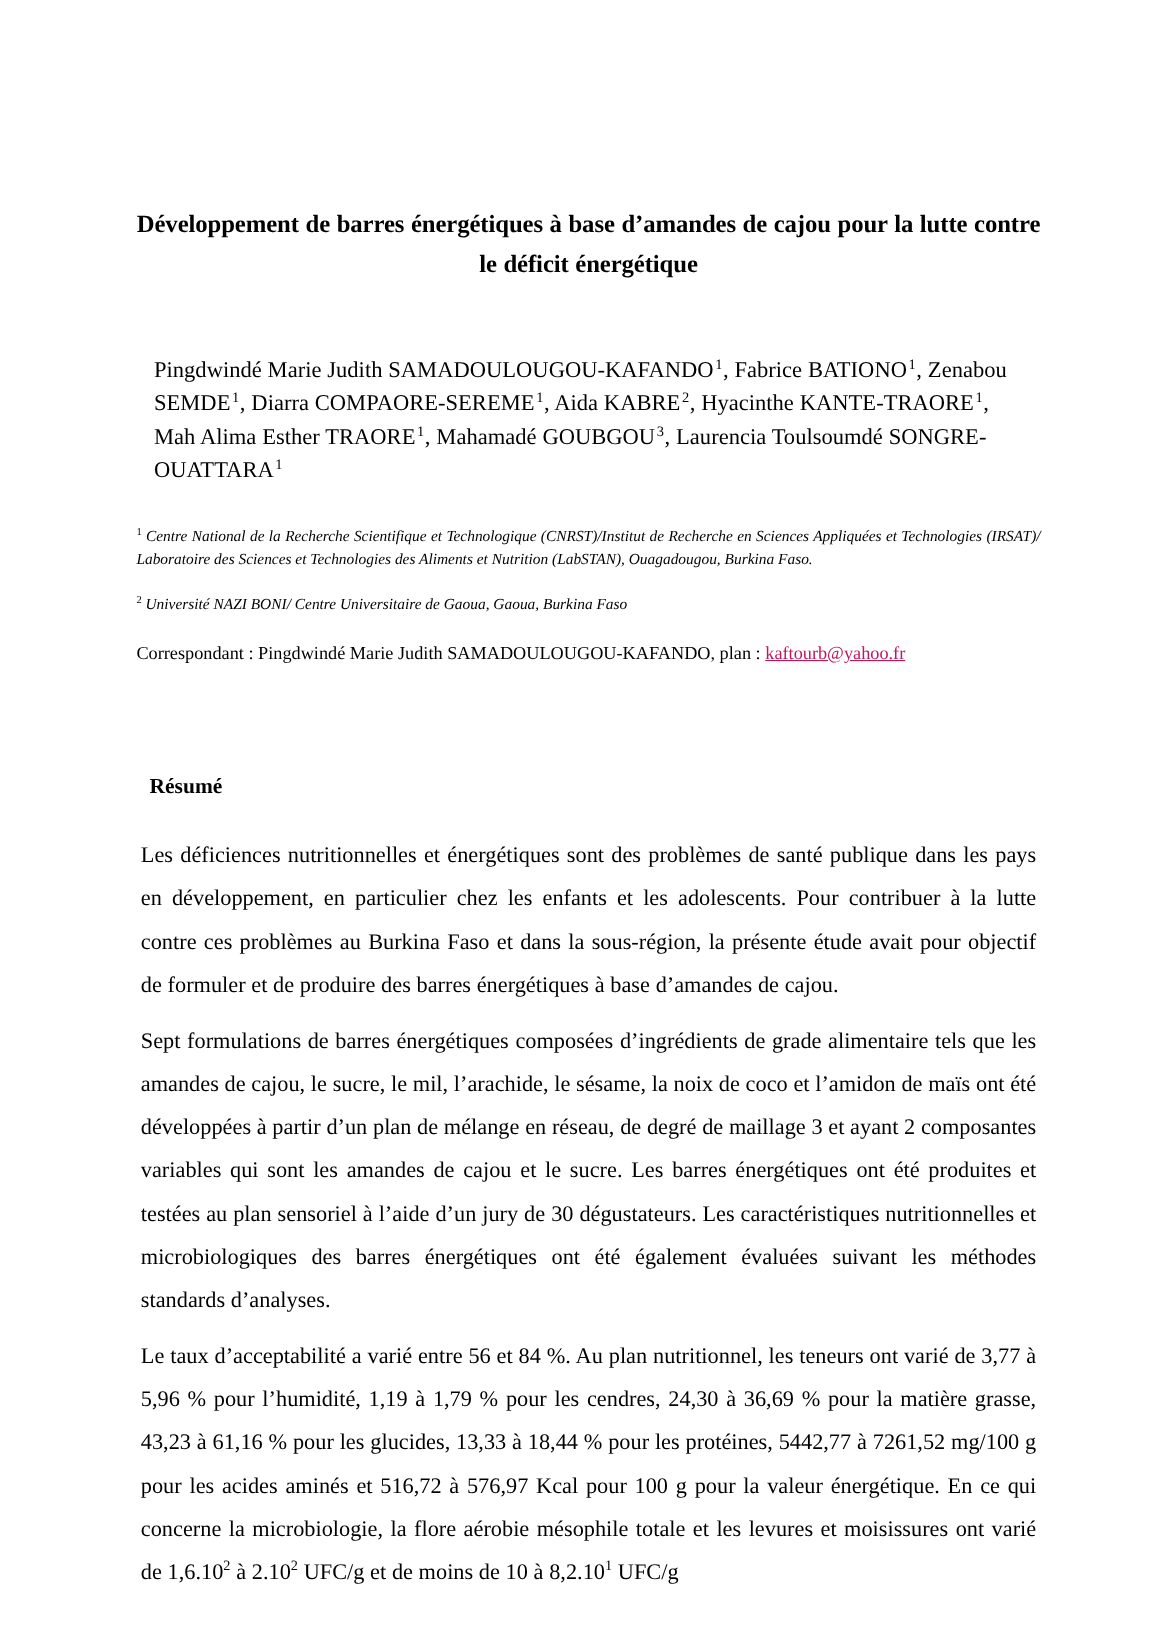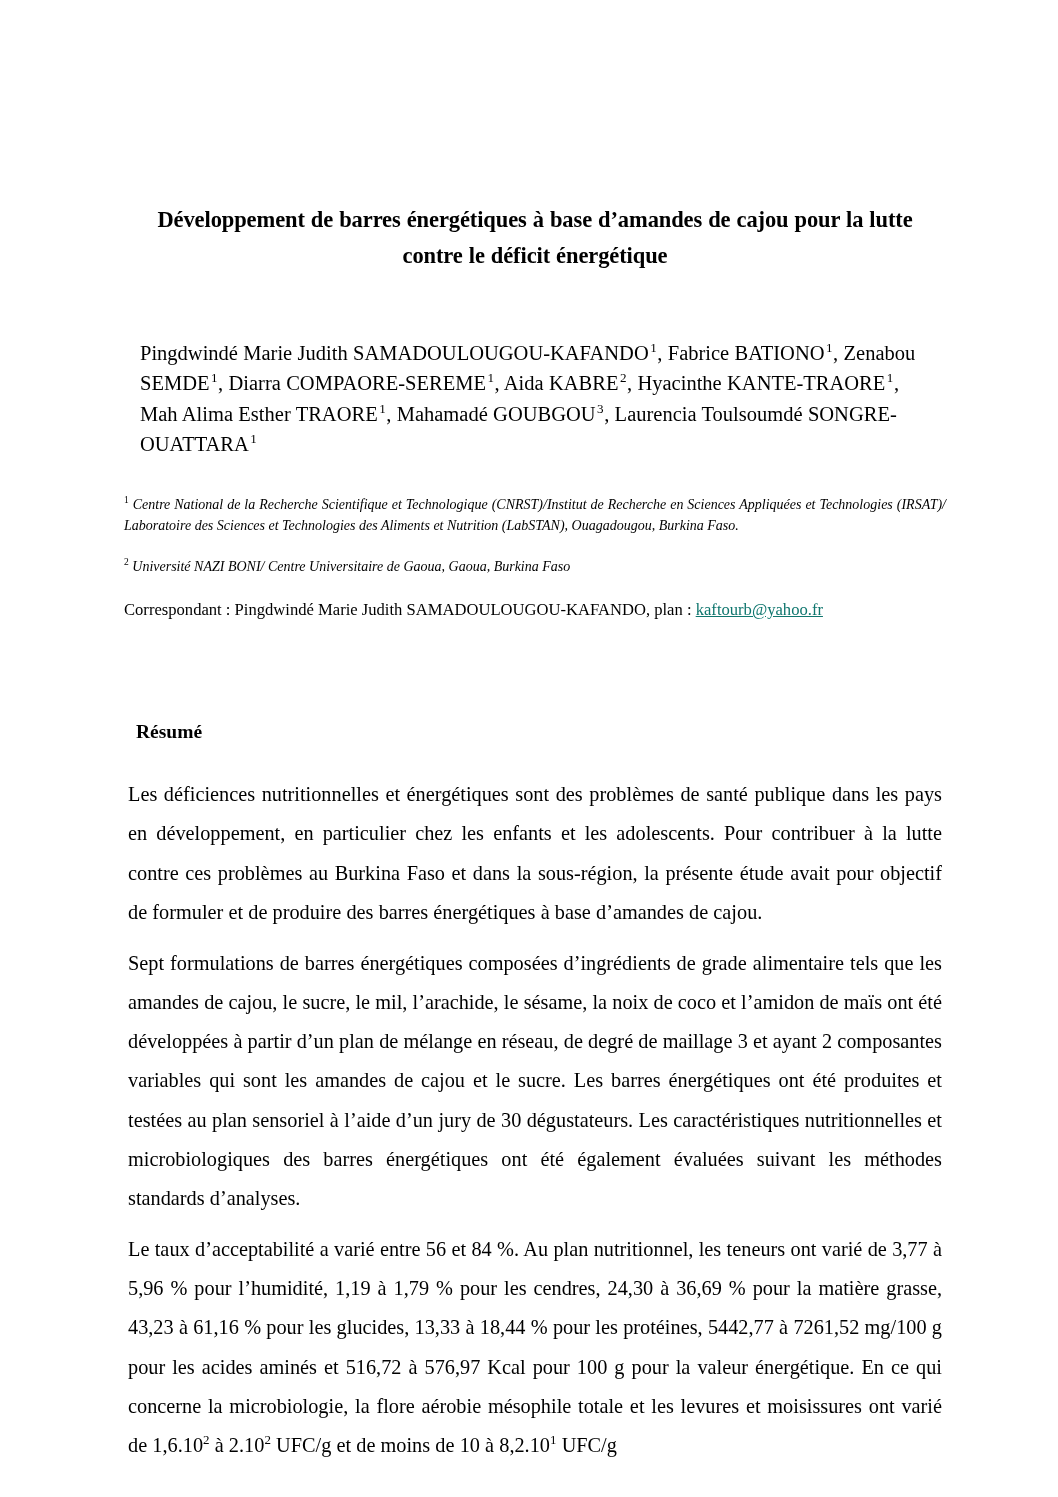--- a/index.html
+++ b/index.html
@@ -22,21 +22,21 @@
   }
   .content {
     position: absolute;
     left: 124px;
     top: 0;
     width: 822px;
   }
 
   
   .doc-title {
-    margin: 16px;
+    margin: 0;
     padding-top: 186px;
     font-size: 22.5px;
     font-weight: bold;
     line-height: 1.62;
     text-align: center;
     letter-spacing: -0.1px;
     word-spacing: 0.5px;
   }
 
   
@@ -73,21 +73,21 @@
 
   
   .correspondent {
     margin: 0;
     padding-top: 21px;
     font-size: 16.6px;
     line-height: 1.5;
     text-align: left;
   }
   .email-link {
-    color: #0f766e;
+    color: #be185d;
     text-decoration: underline;
   }
 
   
   .section-heading {
     margin: 12px;
     padding-top: 84px;
     font-size: 19.5px;
     font-weight: bold;
     line-height: 1.3;

